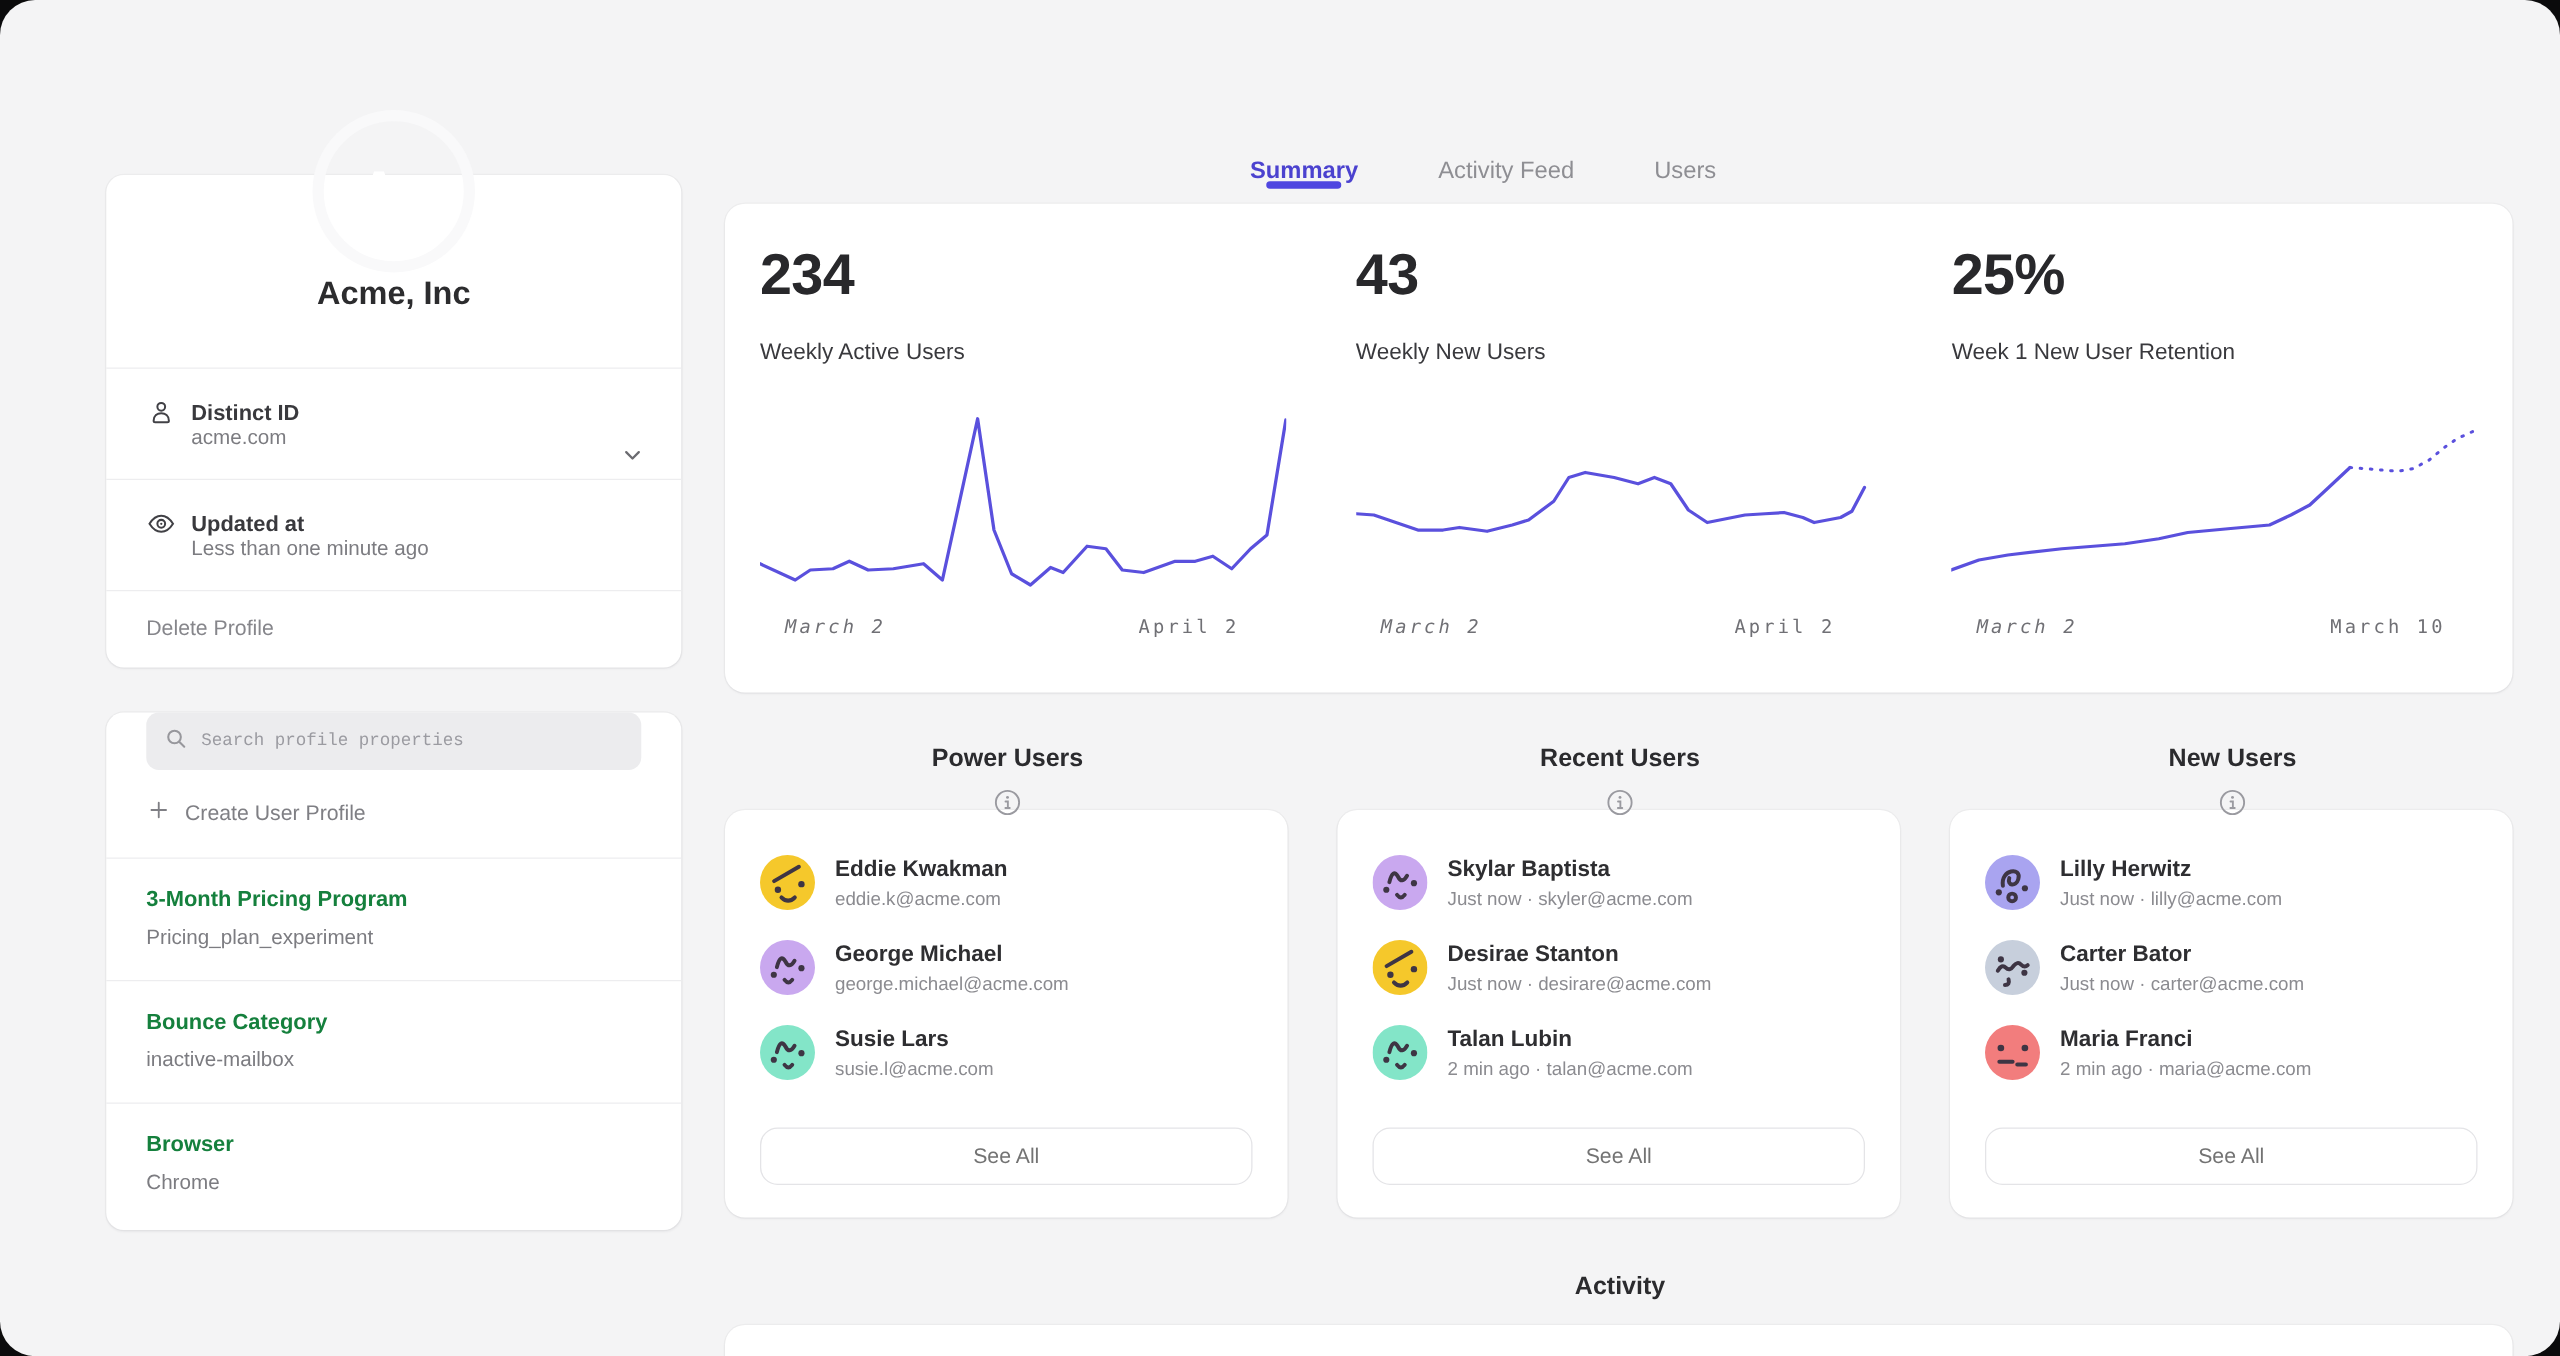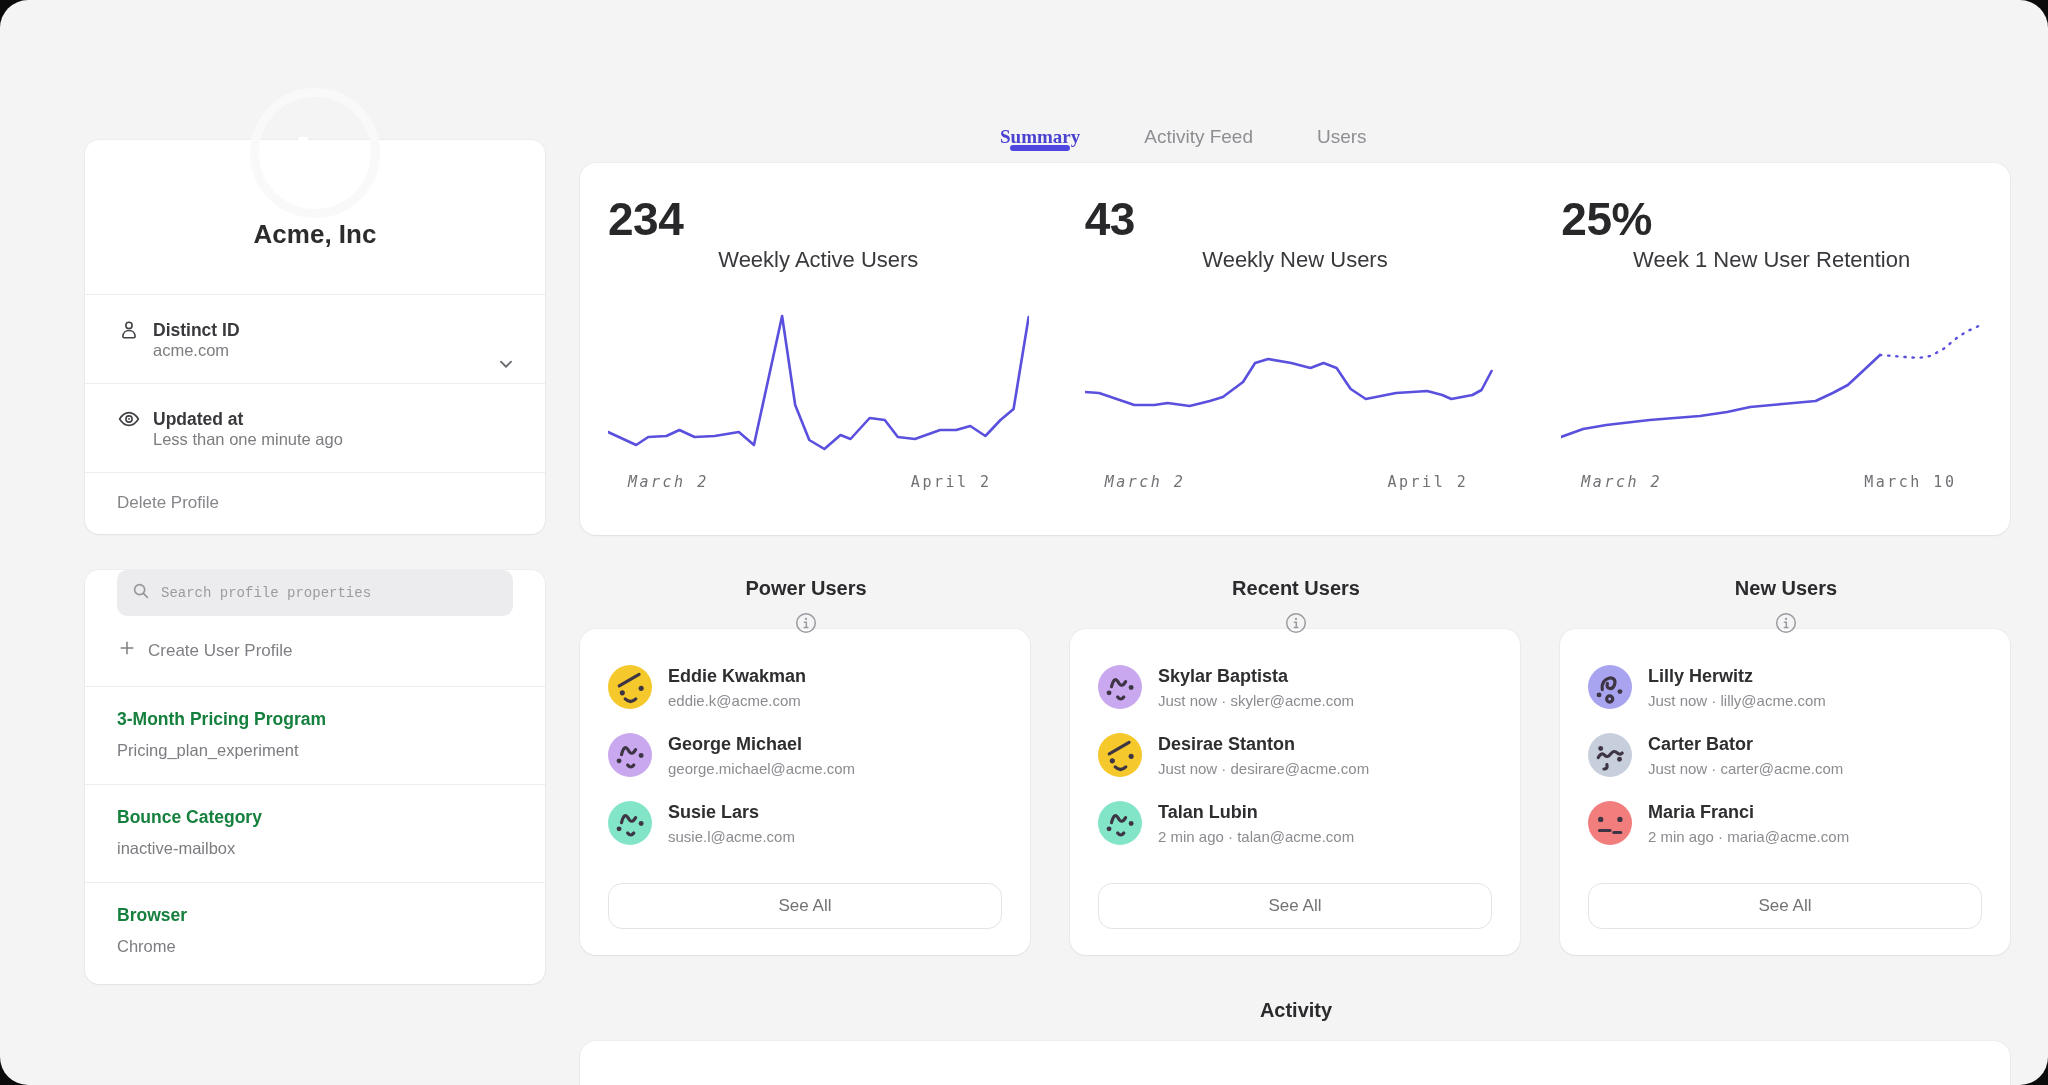--- a/index.html
+++ b/index.html
@@ -67,33 +67,33 @@
   .prop-name { font-size: 17.5px; font-weight: 700; color: #15803d; }
   .prop-value { font-size: 16.5px; color: #7c7c81; margin-top: 11px; }
   
   .main { position: absolute; left: 580px; top: 88px; width: 1430px; }
   .tabs { display: flex; gap: 60px; padding-left: 418px; height: 75px; }
   .tab {
     position: relative; background: none; border: none; cursor: pointer;
     font-family: "Liberation Sans", sans-serif; font-size: 19px; color: #8e8e93;
     padding: 22px 2px 0;
   }
-  .tab.active { color: #4b42cf; font-weight: 700; font-family: Liberation Serif, serif; }
+  .tab.active { color: #4b42cf; font-weight: 700; }
   .tab-underline {
     display: none; position: absolute; left: 50%; transform: translateX(-50%);
     bottom: 12px; width: 60px; height: 6px; border-radius: 3px; background: #4f46e0;
   }
   .tab.active .tab-underline { display: block; }
   .summary-card {
     border-radius: 16px; display: grid; grid-template-columns: 1fr 1fr 1fr;
     padding: 32px 0 40px;
   }
   .stat-col { padding: 0 28px; }
   .stat-value { font-size: 46px; font-weight: 700; color: #28282b; letter-spacing: -0.5px; line-height: 1.05; }
-  .stat-label { font-size: 22px; color: #39393d; margin-top: 4px; text-align: center; }
+  .stat-label { font-size: 18px; color: #39393d; margin-top: 28px; }
   .spark { margin-top: 34px; }
   .spark svg { display: block; width: 100%; height: 150px; }
   .ticks {
     position: relative; height: 22px; margin-top: 16px;
     font-family: "DejaVu Sans Mono", monospace; font-size: 15px; color: #707075;
     letter-spacing: 2.5px;
   }
   .tick { position: absolute; top: 0; white-space: nowrap; }
   .tick.t0 { left: 20px; font-style: italic; }
   .tick.t1 { left: 72%; }

